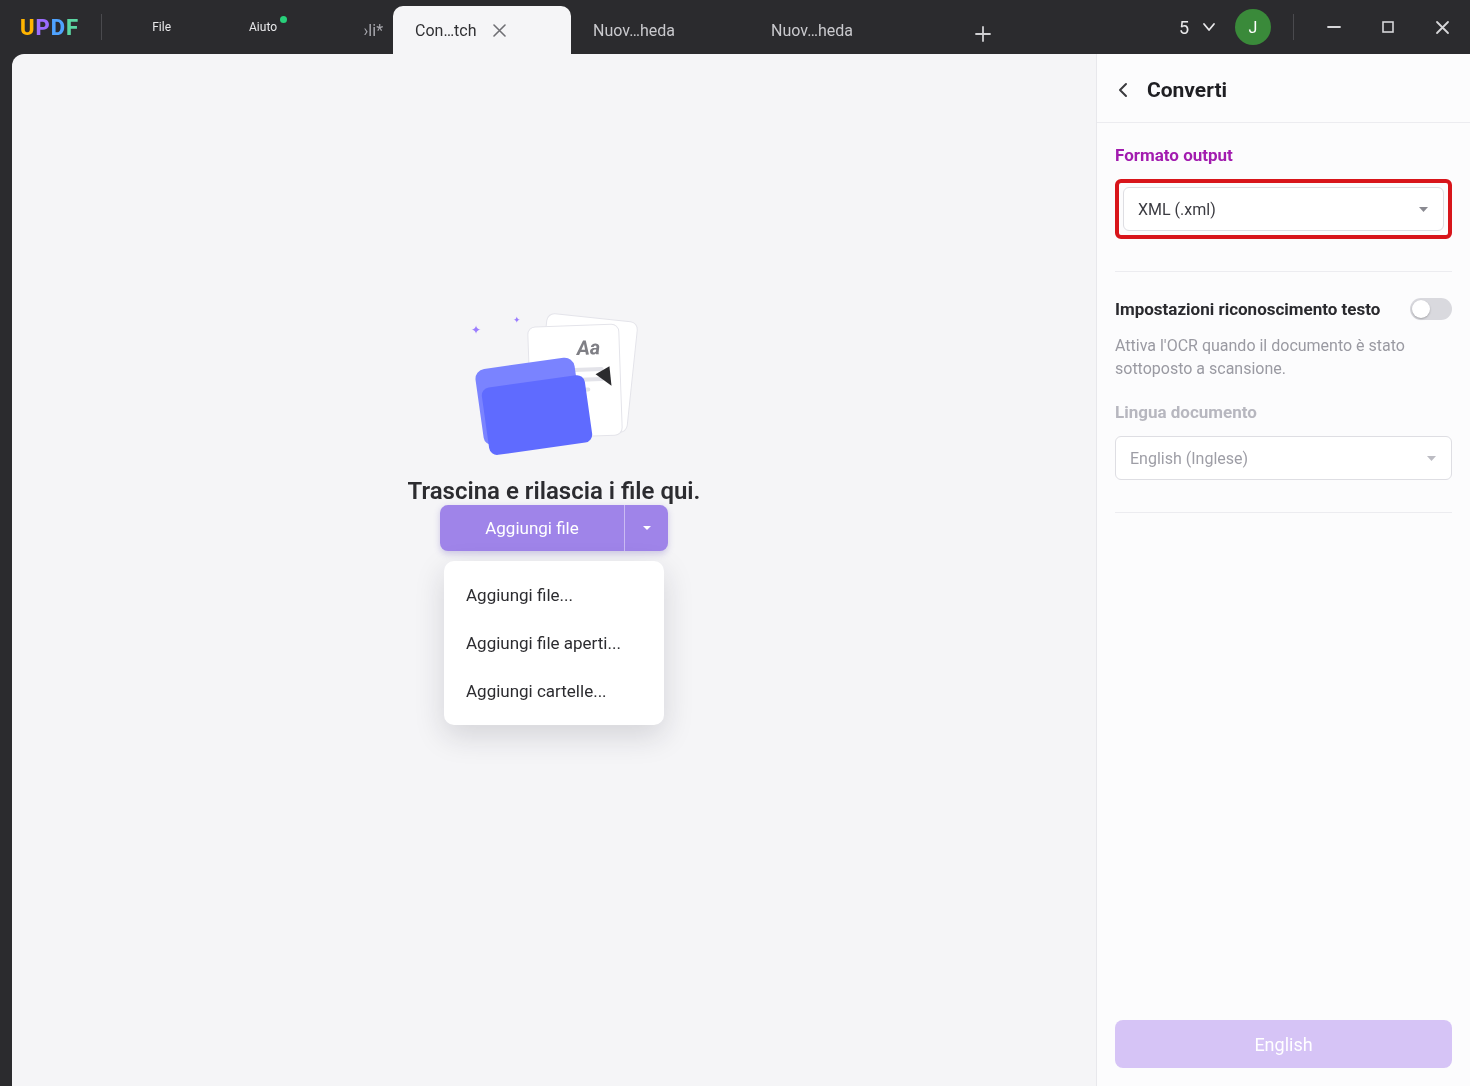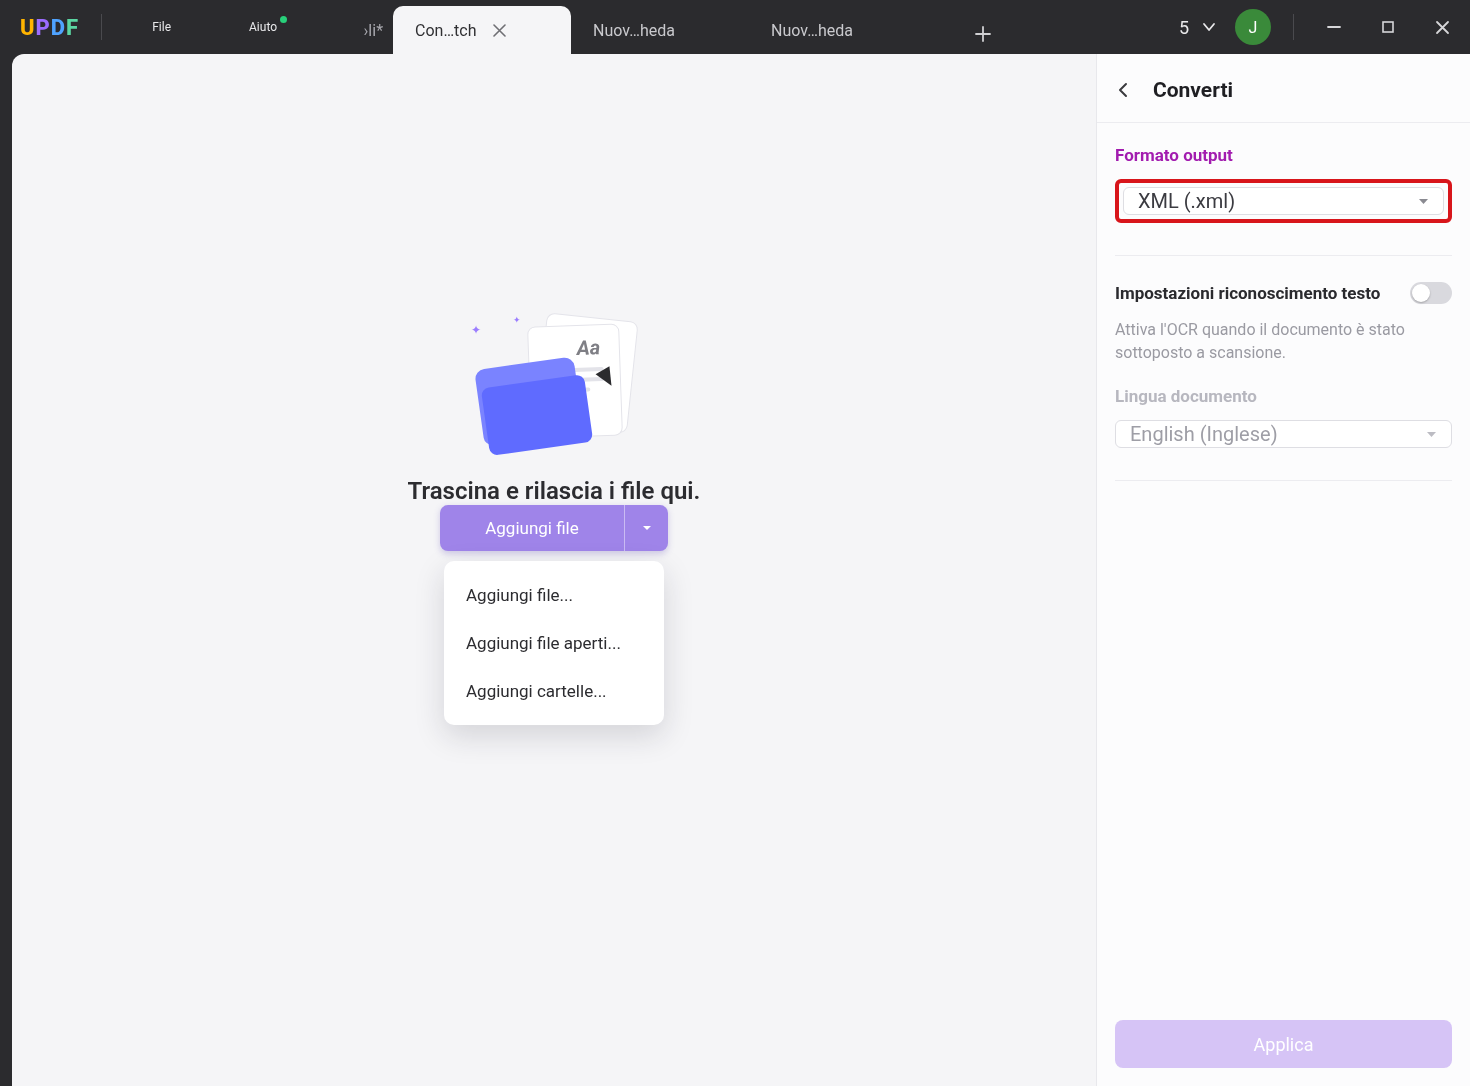--- a/index.html
+++ b/index.html
@@ -49,28 +49,28 @@
   .drop-label { font-size:24px; font-weight:600; color:#2c2c30; }
 
   .addbtn-wrap { display:flex; width:228px; height:46px; border-radius:8px; overflow:hidden; background:#9f84e9; color:#fff; box-shadow:0 2px 6px rgba(90,70,180,.25); cursor:pointer; }
   .addbtn-main { flex:1; display:flex; align-items:center; justify-content:center; font-size:17px; }
   .addbtn-dd { width:44px; display:flex; align-items:center; justify-content:center; border-left:1px solid rgba(255,255,255,.45); }
 
   .dropdown { width:220px; margin-top:10px; background:#fff; border-radius:10px; box-shadow:0 10px 30px rgba(30,30,45,.15); padding:10px 0; }
   .dropdown .item { padding:14px 22px; font-size:17px; color:#2c2c30; cursor:pointer; }
 
   
-  .sp-head { display:flex; align-items:center; gap:20px; padding:24px 22px 20px 16px; border-bottom:1px solid #ececf0; }
+  .sp-head { display:flex; align-items:center; gap:14px; padding:24px 22px 20px 16px; border-bottom:1px solid #ececf0; }
   .sp-head .back { width:20px;height:20px; display:flex; align-items:center; justify-content:center; color:#3a3a3e; cursor:pointer; }
   .sp-head .title { font-size:21px; font-weight:700; color:#1f1f23; }
 
   .sp-section { padding: 22px 18px 8px 18px; }
   .sp-label { font-size:17px; font-weight:700; color:#a21caf; margin-bottom: 14px; }
   .select-hl { border:4px solid #d8151b; border-radius:6px; padding:4px; }
-  .select { height:28px; border:1px solid #dedee3; border-radius:6px; background:#fff; display:flex; align-items:center; justify-content:space-between; padding:0 14px; color:#3b3b41; font-size:20px; cursor:pointer; }
+  .select { height:44px; border:1px solid #dedee3; border-radius:6px; background:#fff; display:flex; align-items:center; justify-content:space-between; padding:0 14px; color:#3b3b41; font-size:16px; cursor:pointer; }
   .select.disabled { color:#9e9ea6; background:#fff; }
 
   .sp-divider { height:1px; background:#ececf0; margin:24px 18px 0 18px; }
 
   .toggle-row { display:flex; align-items:center; justify-content:space-between; padding: 26px 18px 6px 18px; }
   .toggle-row .tlabel { font-size:17px; font-weight:700; color:#2a2a2e; }
   .toggle { width:42px; height:22px; border-radius:12px; background:#d9d9de; position:relative; cursor:pointer; }
   .toggle .knob { position:absolute; left:2px; top:2px; width:18px; height:18px; border-radius:50%; background:#fff; box-shadow:0 1px 2px rgba(0,0,0,.25); }
   .hint { padding: 8px 18px 0 18px; font-size:16px; color:#9a9aa2; line-height:1.45; }
 
@@ -227,17 +227,17 @@
           <svg width="11" height="11" viewBox="0 0 11 11">
               <path d="M1 3 L5.5 8 L10 3 Z" fill="#bcbcc3"></path>
             </svg>
         </span>
       </div>
     </div>
 
     <div class="sp-divider"></div>
 
     <div class="apply-wrap">
-      <div class="apply">Applica</div>
+      <div class="apply">English</div>
     </div>
   </div>
 
 </div>
 
 </body></html>

